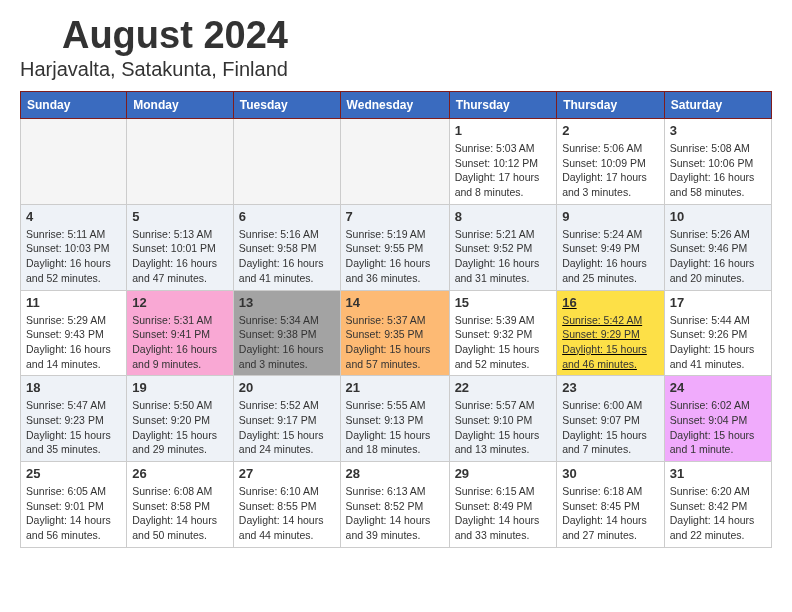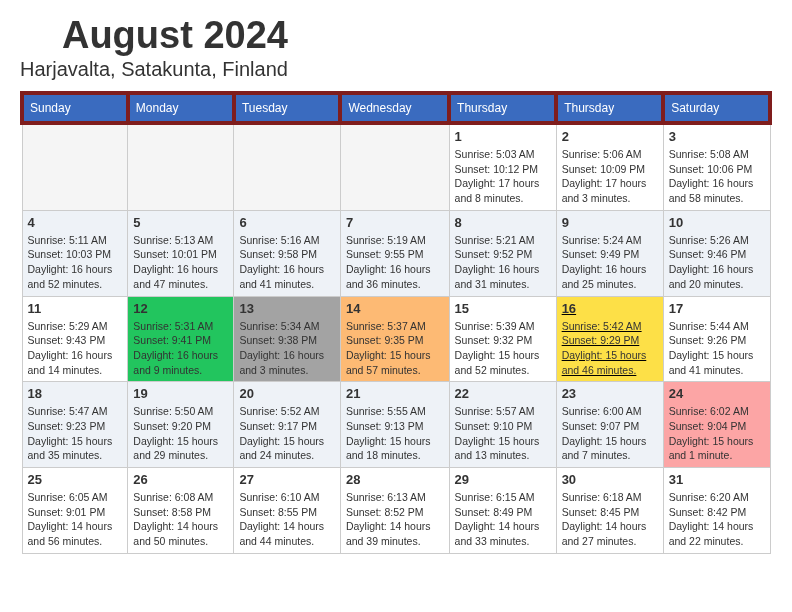--- a/index.html
+++ b/index.html
@@ -39,22 +39,22 @@
       width: 100%;
       border-collapse: collapse;
       font-size: 11px;
     }
     .calendar-table th {
       background-color: #3a6bbf;
       color: #fff;
       text-align: left;
       padding: 6px 6px;
       font-size: 12px;
-      font-weight: normal;
-      border: 4px solid #7f1d1d;
+      font-weight: bold;
+      border: 1px solid #7f1d1d;
     }
     .calendar-table td {
       border: 1px solid #ccc;
       vertical-align: top;
       padding: 4px 5px;
       width: 113px;
       min-height: 80px;
       background: #fff;
     }
     .calendar-table td.empty {
@@ -147,21 +147,21 @@
         <td style="background: rgb(238, 242, 247); margin-top: 16px;">
           <div class="day-number">10</div>
           <div class="day-info">Sunrise: 5:26 AM<br>Sunset: 9:46 PM<br>Daylight: 16 hours<br>and 20 minutes.</div>
         </td>
       </tr>
       <tr>
         <td style="background: rgb(255, 255, 255);">
           <div class="day-number">11</div>
           <div class="day-info">Sunrise: 5:29 AM<br>Sunset: 9:43 PM<br>Daylight: 16 hours<br>and 14 minutes.</div>
         </td>
-        <td style="background: #22c55e; margin-left: 12px;">
+        <td style="background: #f9a8d4; margin-left: 12px;">
           <div class="day-number">12</div>
           <div class="day-info">Sunrise: 5:31 AM<br>Sunset: 9:41 PM<br>Daylight: 16 hours<br>and 9 minutes.</div>
         </td>
         <td style="background: #a3a3a3;">
           <div class="day-number">13</div>
           <div class="day-info">Sunrise: 5:34 AM<br>Sunset: 9:38 PM<br>Daylight: 16 hours<br>and 3 minutes.</div>
         </td>
         <td style="background: #fdba74;">
           <div class="day-number">14</div>
           <div class="day-info">Sunrise: 5:37 AM<br>Sunset: 9:35 PM<br>Daylight: 15 hours<br>and 57 minutes.</div>
@@ -197,21 +197,21 @@
           <div class="day-info">Sunrise: 5:55 AM<br>Sunset: 9:13 PM<br>Daylight: 15 hours<br>and 18 minutes.</div>
         </td>
         <td style="background: rgb(238, 242, 247);">
           <div class="day-number">22</div>
           <div class="day-info">Sunrise: 5:57 AM<br>Sunset: 9:10 PM<br>Daylight: 15 hours<br>and 13 minutes.</div>
         </td>
         <td style="background: rgb(238, 242, 247);">
           <div class="day-number">23</div>
           <div class="day-info">Sunrise: 6:00 AM<br>Sunset: 9:07 PM<br>Daylight: 15 hours<br>and 7 minutes.</div>
         </td>
-        <td style="background: #fca5a5;">
+        <td style="background: #f0abfc;">
           <div class="day-number">24</div>
           <div class="day-info">Sunrise: 6:02 AM<br>Sunset: 9:04 PM<br>Daylight: 15 hours<br>and 1 minute.</div>
         </td>
       </tr>
       <tr>
         <td style="background: rgb(255, 255, 255);">
           <div class="day-number">25</div>
           <div class="day-info">Sunrise: 6:05 AM<br>Sunset: 9:01 PM<br>Daylight: 14 hours<br>and 56 minutes.</div>
         </td>
         <td style="background: rgb(255, 255, 255);">

